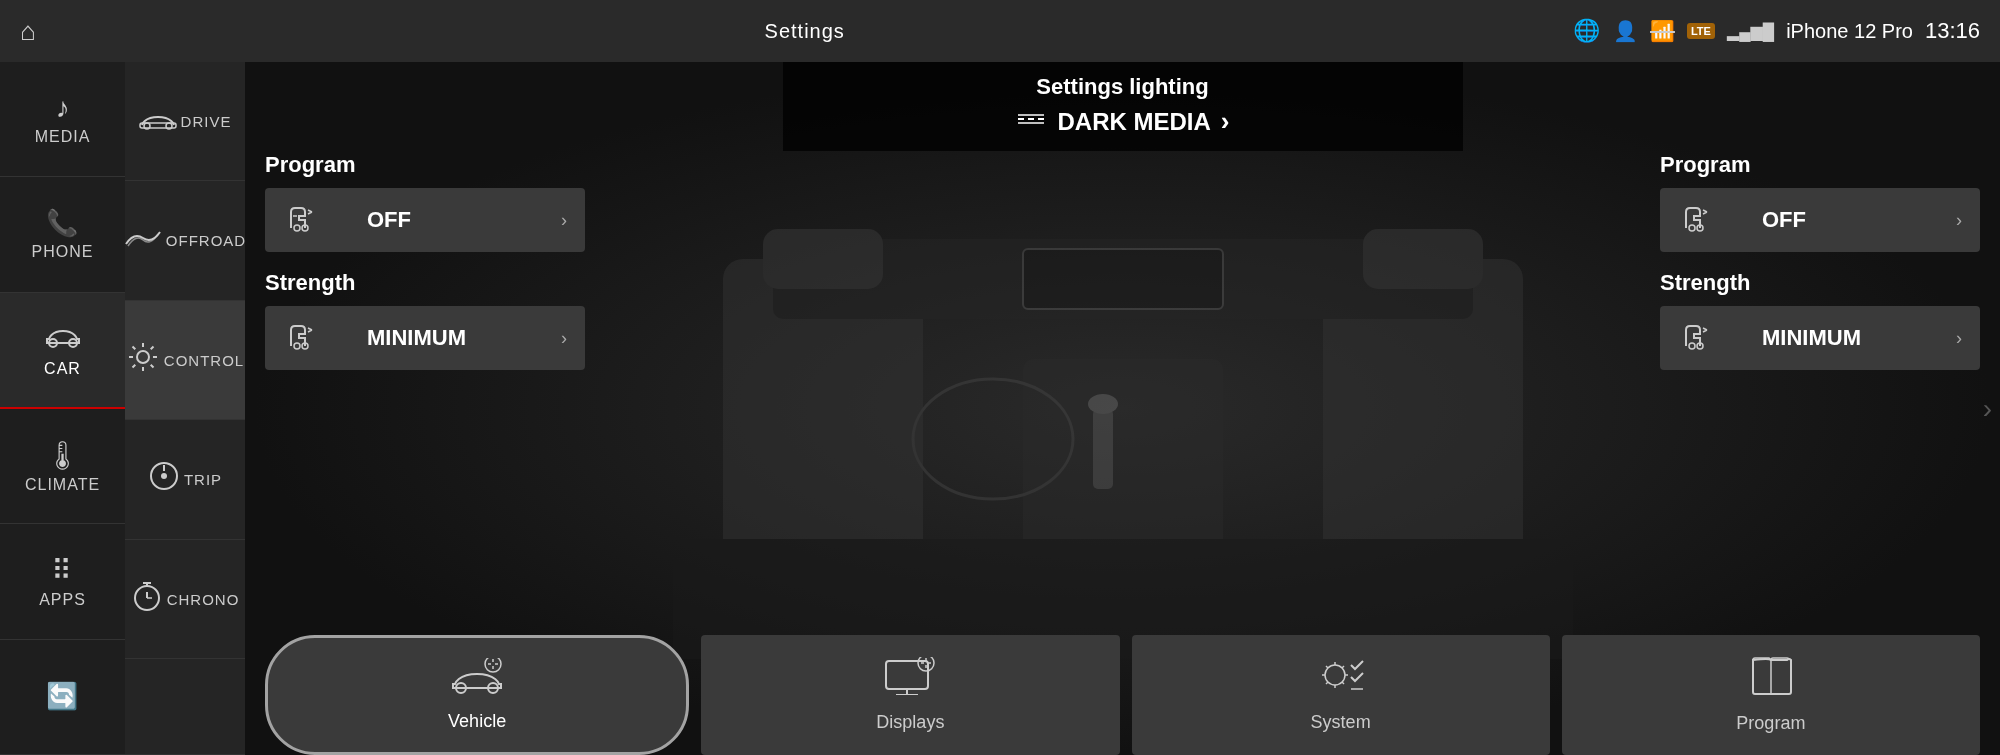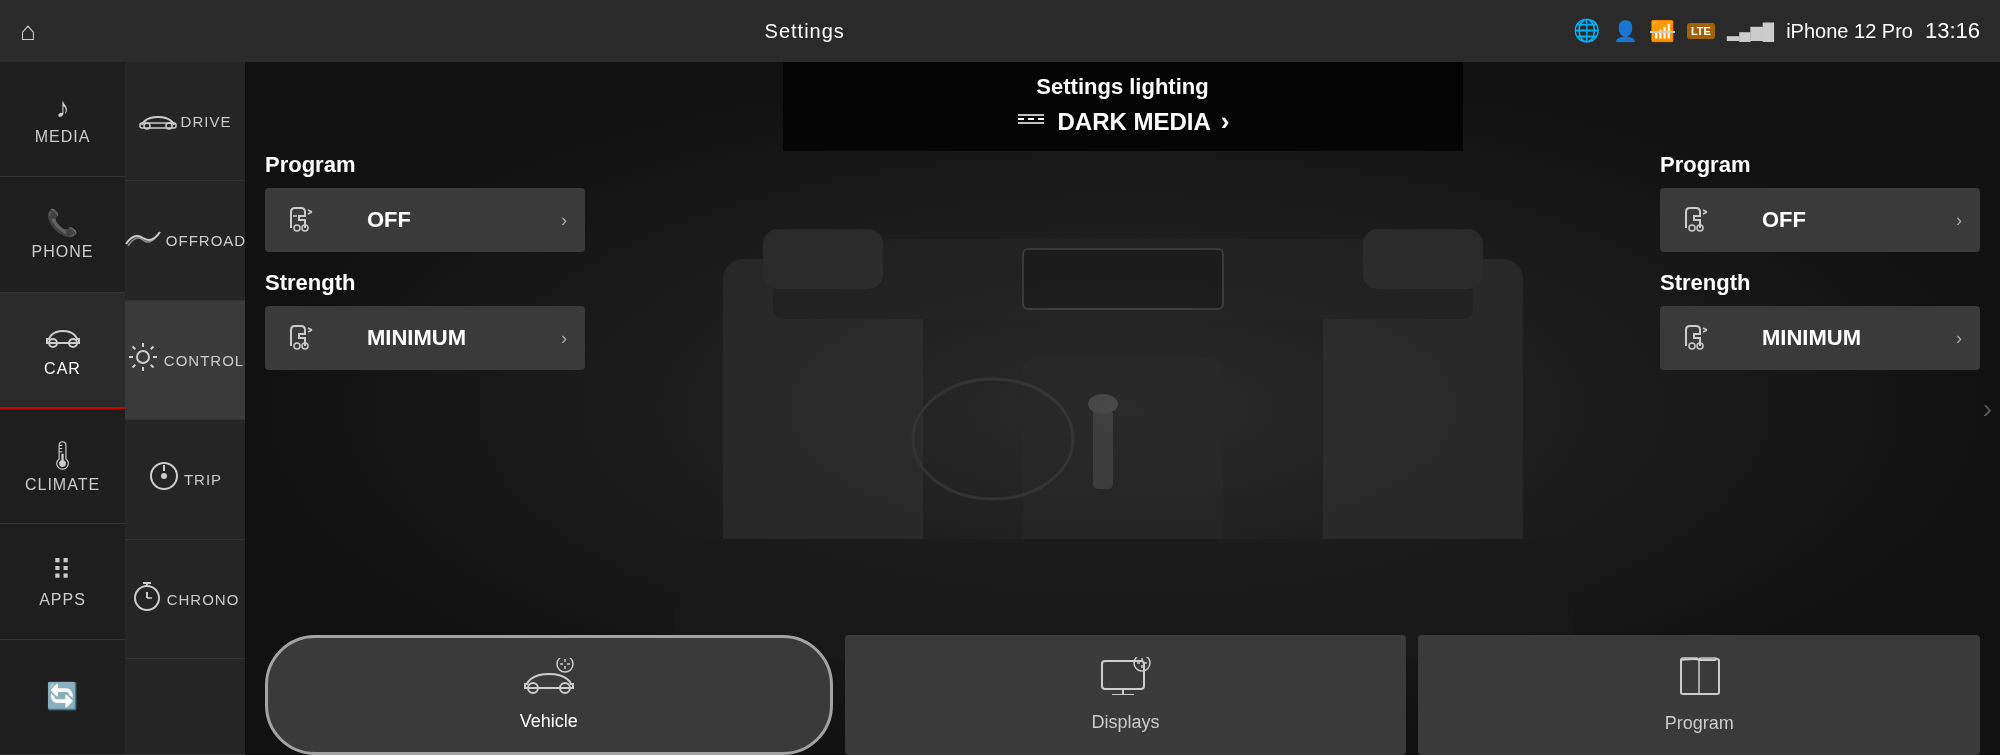--- a/index.html
+++ b/index.html
@@ -469,20 +469,40 @@
           <circle cx="42" cy="6" r="8" stroke="#ccc" stroke-width="1.5" fill="none"></circle>
           <line x1="42" y1="1" x2="42" y2="4" stroke="#ccc" stroke-width="1.5"></line>
           <line x1="42" y1="8" x2="42" y2="11" stroke="#ccc" stroke-width="1.5"></line>
           <line x1="37" y1="6" x2="40" y2="6" stroke="#ccc" stroke-width="1.5"></line>
           <line x1="44" y1="6" x2="47" y2="6" stroke="#ccc" stroke-width="1.5"></line>
         </svg>
       </span>
       <span class="btn-label">Displays</span>
     </div>
 
+    <div class="bottom-btn">
+      <span class="btn-icon">
+        <svg width="52" height="38" viewBox="0 0 52 38" fill="none">
+          <circle cx="20" cy="18" r="10" stroke="#ccc" stroke-width="1.5" fill="none"></circle>
+          <line x1="20" y1="8" x2="20" y2="5" stroke="#ccc" stroke-width="1.5"></line>
+          <line x1="20" y1="28" x2="20" y2="31" stroke="#ccc" stroke-width="1.5"></line>
+          <line x1="10" y1="18" x2="7" y2="18" stroke="#ccc" stroke-width="1.5"></line>
+          <line x1="30" y1="18" x2="33" y2="18" stroke="#ccc" stroke-width="1.5"></line>
+          <line x1="13" y1="11" x2="11" y2="9" stroke="#ccc" stroke-width="1.5"></line>
+          <line x1="27" y1="25" x2="29" y2="27" stroke="#ccc" stroke-width="1.5"></line>
+          <line x1="27" y1="11" x2="29" y2="9" stroke="#ccc" stroke-width="1.5"></line>
+          <line x1="13" y1="25" x2="11" y2="27" stroke="#ccc" stroke-width="1.5"></line>
+
+          <path d="M36 8 L40 12 L48 4" stroke="#ccc" stroke-width="2" fill="none"></path>
+          <path d="M36 20 L40 24 L48 16" stroke="#ccc" stroke-width="2" fill="none"></path>
+          <line x1="36" y1="32" x2="48" y2="32" stroke="#ccc" stroke-width="1.5"></line>
+        </svg>
+      </span>
+      <span class="btn-label">System</span>
+    </div>
 
     <div class="bottom-btn">
       <span class="btn-icon">
         <svg width="52" height="40" viewBox="0 0 52 40" fill="none">
           <path d="M8 4 L8 36 Q8 38 10 38 L44 38 Q46 38 46 36 L46 4 Q44 2 42 4 L26 4 Q24 2 8 4 Z" stroke="#ccc" stroke-width="2" fill="none"></path>
           <line x1="26" y1="4" x2="26" y2="38" stroke="#ccc" stroke-width="1.5"></line>
           <path d="M8 4 Q8 2 10 2 L24 2 Q26 4 26 4" stroke="#ccc" stroke-width="1.5" fill="none"></path>
           <path d="M26 4 Q26 2 28 2 L42 2 Q44 2 44 4" stroke="#ccc" stroke-width="1.5" fill="none"></path>
         </svg>
       </span>

